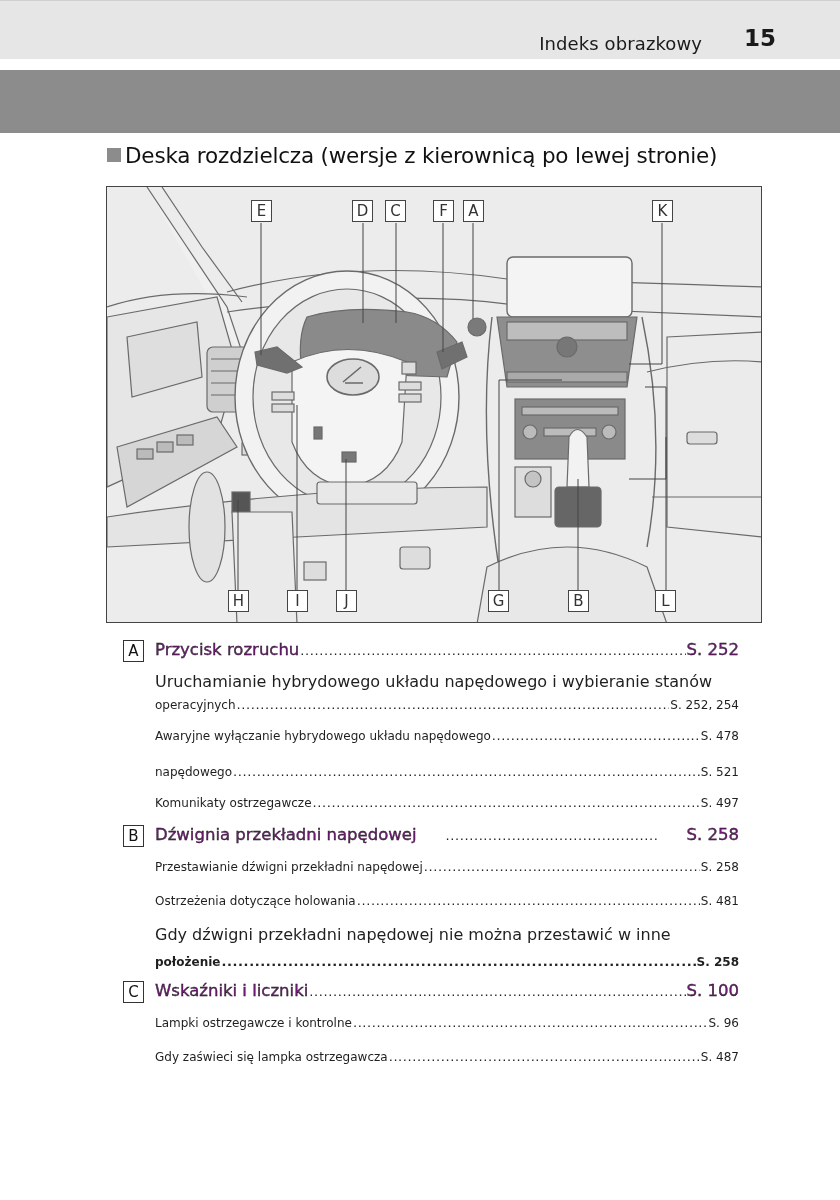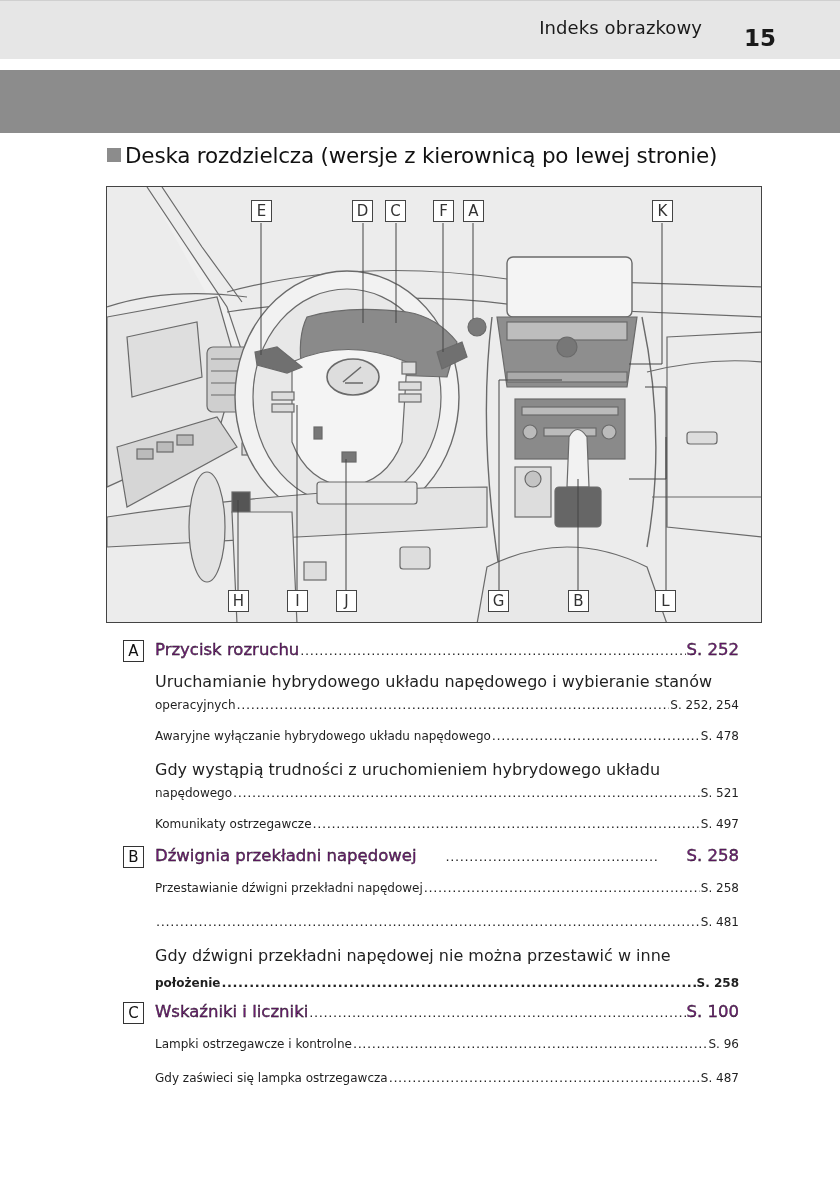--- a/index.html
+++ b/index.html
@@ -1,21 +1,21 @@
 <!DOCTYPE html>
 <html><head>
 <meta charset="utf-8">
 <style>
   html, body { margin:0; padding:0; }
   body {
     width:840px; height:1200px; background:#ffffff; position:relative; overflow:hidden;
     font-family:"DejaVu Sans", "Liberation Sans", sans-serif; color:#1a1a1a;
   }
   .top-band { position:absolute; left:0; top:0; width:840px; height:58px; background:#e6e6e6; border-top:1px solid #d0d0d0; }
-  .section-title-hdr { position:absolute; right:138px; top:17px; font-size:18px; color:#1a1a1a; letter-spacing:0.1px; }
+  .section-title-hdr { position:absolute; right:138px; top:33px; font-size:18px; color:#1a1a1a; letter-spacing:0.1px; }
   .page-number { position:absolute; right:64px; top:25px; font-size:23px; font-weight:bold; color:#1a1a1a; }
   .gray-band { position:absolute; left:0; top:70px; width:840px; height:63px; background:#8c8c8c; }
   .heading { position:absolute; left:107px; top:143px; font-size:21.5px; color:#111; white-space:nowrap; letter-spacing:-0.2px;}
   .heading .sq { display:inline-block; width:14px; height:14px; background:#8c8c8c; margin-right:4px; vertical-align:1px; }
 
   .figure { position:absolute; left:106px; top:186px; width:656px; height:437px; border:1.5px solid #444; background:#ececec; overflow:hidden; box-sizing:border-box; }
   .figure svg { position:absolute; left:0; top:0; }
 
   .callout { position:absolute; width:21px; height:22px; border:1.2px solid #444; background:#fff; box-sizing:border-box;
     font-family:"DejaVu Sans", sans-serif; font-size:15px; line-height:20px; text-align:center; color:#333; }
@@ -191,21 +191,20 @@
         </div>
       </div>
       <div class="sub-single">
         <div class="row">
           <span class="txt">Awaryjne wyłączanie hybrydowego układu napędowego</span>
           <span class="dots"></span>
           <span class="pg">S. 478</span>
         </div>
       </div>
       <div class="sub-double">
-        <div class="l1">Gdy wystąpią trudności z uruchomieniem hybrydowego układu</div>
         <div class="row" style="margin-top:2px;height:27px;">
           <span class="txt">napędowego</span>
           <span class="dots"></span>
           <span class="pg">S. 521</span>
         </div>
       </div>
       <div class="sub-single">
         <div class="row">
           <span class="txt">Komunikaty ostrzegawcze</span>
           <span class="dots"></span>
@@ -227,20 +226,21 @@
     <div class="sub">
       <div class="sub-single">
         <div class="row">
           <span class="txt">Przestawianie dźwigni przekładni napędowej</span>
           <span class="dots"></span>
           <span class="pg">S. 258</span>
         </div>
       </div>
       <div class="sub-single">
         <div class="row">
+          <span class="txt">Ostrzeżenia dotyczące holowania</span>
           <span class="dots"></span>
           <span class="pg">S. 481</span>
         </div>
       </div>
       <div class="sub-double">
         <div class="l1">Gdy dźwigni przekładni napędowej nie można przestawić w inne</div>
         <div class="row" style="margin-top:6px;height:27px;font-weight:bold;">
           <span class="txt">położenie</span>
           <span class="dots"></span>
           <span class="pg">S. 258</span>

